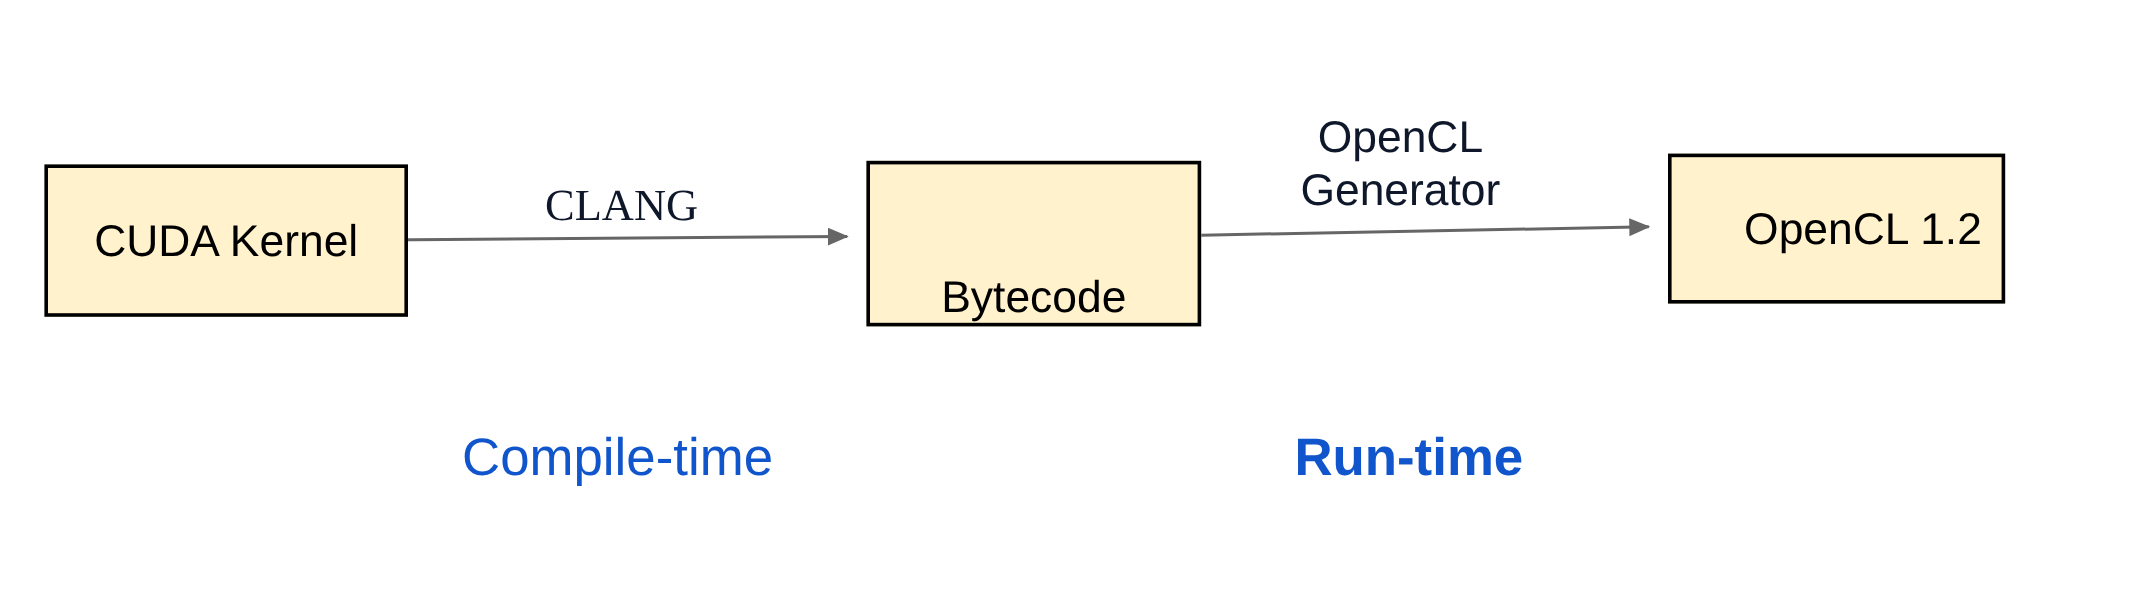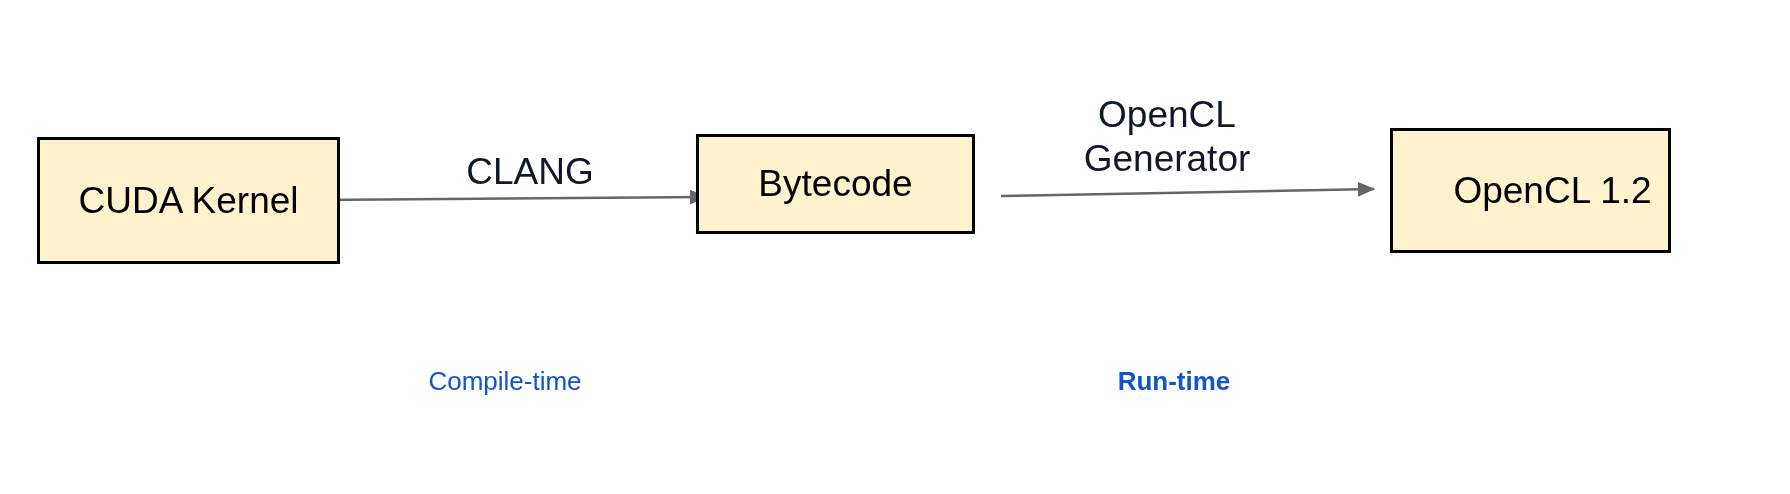--- a/index.html
+++ b/index.html
@@ -29,37 +29,37 @@
     background: #FFF2CC;
     border: 3px solid #000000;
     display: flex;
     align-items: center;
     justify-content: center;
     font-size: 37px;
     color: #000000;
     white-space: nowrap;
   }
   .node--cuda    { left: 37px;   top: 137px; width: 303px; height: 127px; }
-  .node--byte    { left: 696px;  top: 134px; width: 279px; height: 100px; }
+  .node--byte    { left: 722px;  top: 134px; width: 279px; height: 138px; align-items: flex-end; }
   .node--opencl  { left: 1390px; top: 128px; width: 281px; height: 125px; padding-left: 44px; }
   .edge-label {
     position: absolute;
     width: 220px;
     text-align: center;
     font-size: 37px;
     line-height: 44px;
     color: #0f172a;
   }
-  .edge-label--clang { left: 420px; top: 150px; }
+  .edge-label--clang { left: 408px; top: 150px; font-family: Liberation Serif, serif; }
   .edge-label--gen   { left: 1057px; top: 93px; }
   .phase-label {
     position: absolute;
     width: 240px;
     text-align: center;
-    font-size: 26px;
+    font-size: 44px;
     line-height: 43px;
     color: #1155CC;
     white-space: nowrap;
   }
   .phase-label--compile { left: 385px;  top: 360px; }
   .phase-label--run     { left: 1054px; top: 360px; font-weight: bold; }
 </style>
 </head>
 <body>
 

